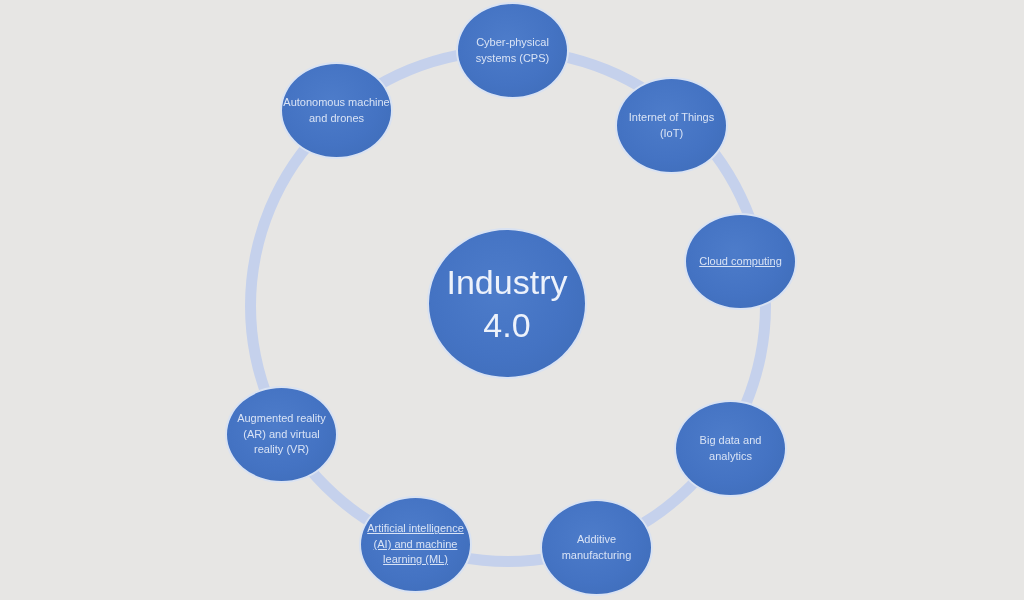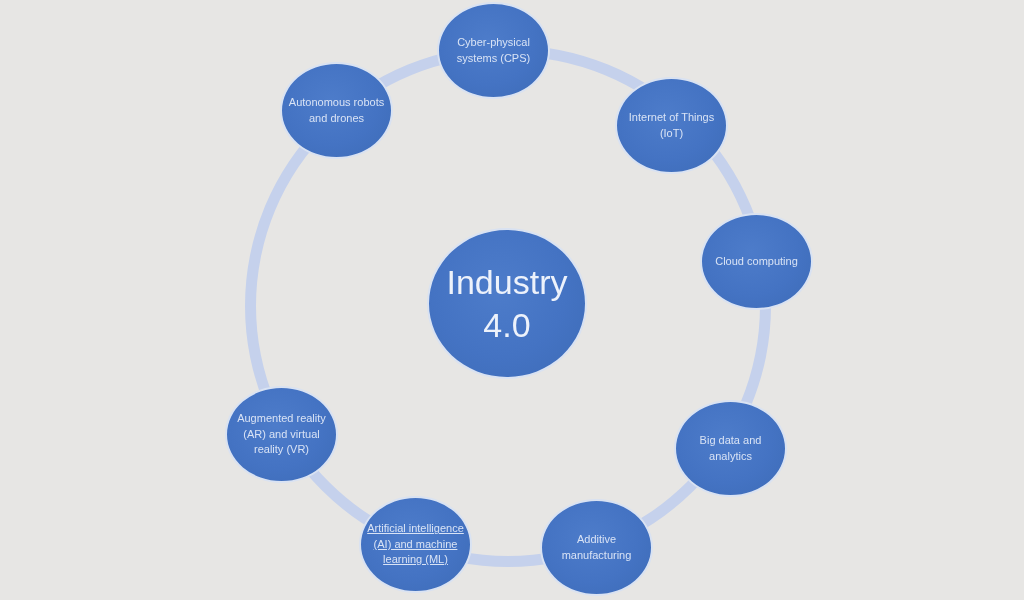--- a/index.html
+++ b/index.html
@@ -63,35 +63,35 @@
 
   <div class="ring"></div>
 
   <div class="node center-node" style="left:427px; top:228px;">
     <div class="node-text">
       <div>Industry</div>
       <div>4.0</div>
     </div>
   </div>
 
-  <div class="node sat" style="left:437px; top:2px;align-items:center;">
+  <div class="node sat" style="left:456px; top:2px;align-items:center;">
     <div class="node-text">
       <div>Cyber-physical</div>
       <div>systems (CPS)</div>
     </div>
   </div>
 
   <div class="node sat" style="left:615px; top:77px;">
     <div class="node-text">
       <div>Internet of Things</div>
       <div>(IoT)</div>
     </div>
   </div>
 
-  <div class="node sat" style="left:700px; top:213px;">
+  <div class="node sat" style="left:684px; top:213px;text-decoration:underline;">
     <div class="node-text">
       <div>Cloud computing</div>
     </div>
   </div>
 
   <div class="node sat" style="left:674px; top:400px;">
     <div class="node-text">
       <div>Big data and analytics</div>
     </div>
   </div>
@@ -115,18 +115,18 @@
     <div class="node-text">
       <div>Augmented reality</div>
       <div>(AR) and virtual</div>
       <div>reality (VR)</div>
     </div>
   </div>
 
 
   <div class="node sat" style="left:280px; top:62px;">
     <div class="node-text">
-      <div>Autonomous robots</div>
+      <div>Autonomous machine</div>
       <div>and drones</div>
     </div>
   </div>
 
 </div>
 
 </body></html>

